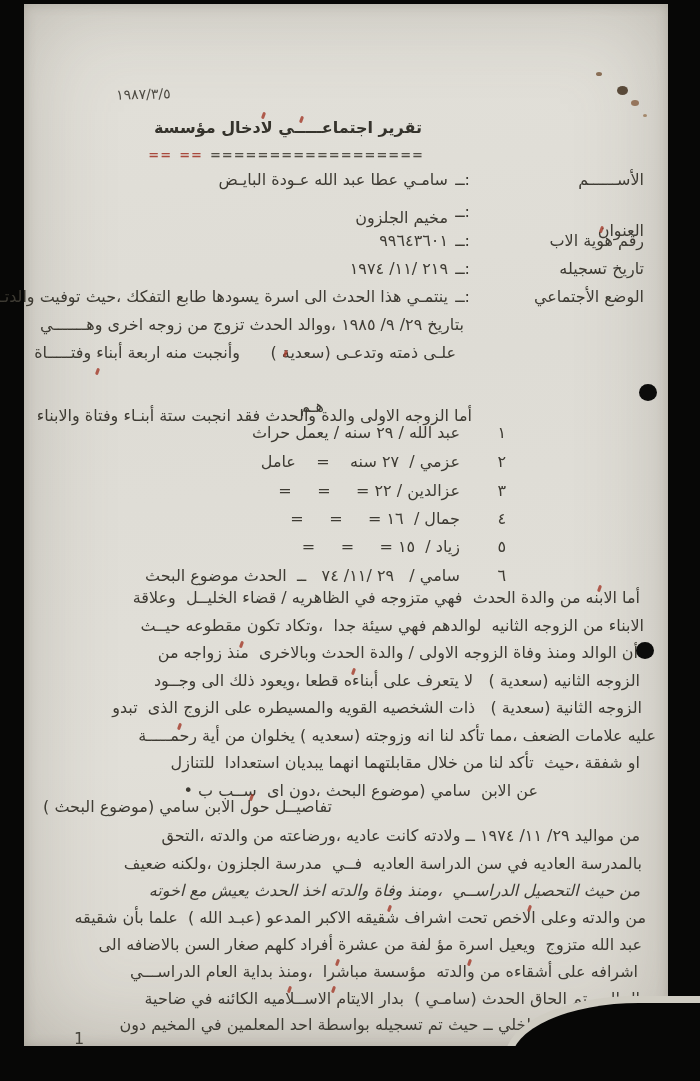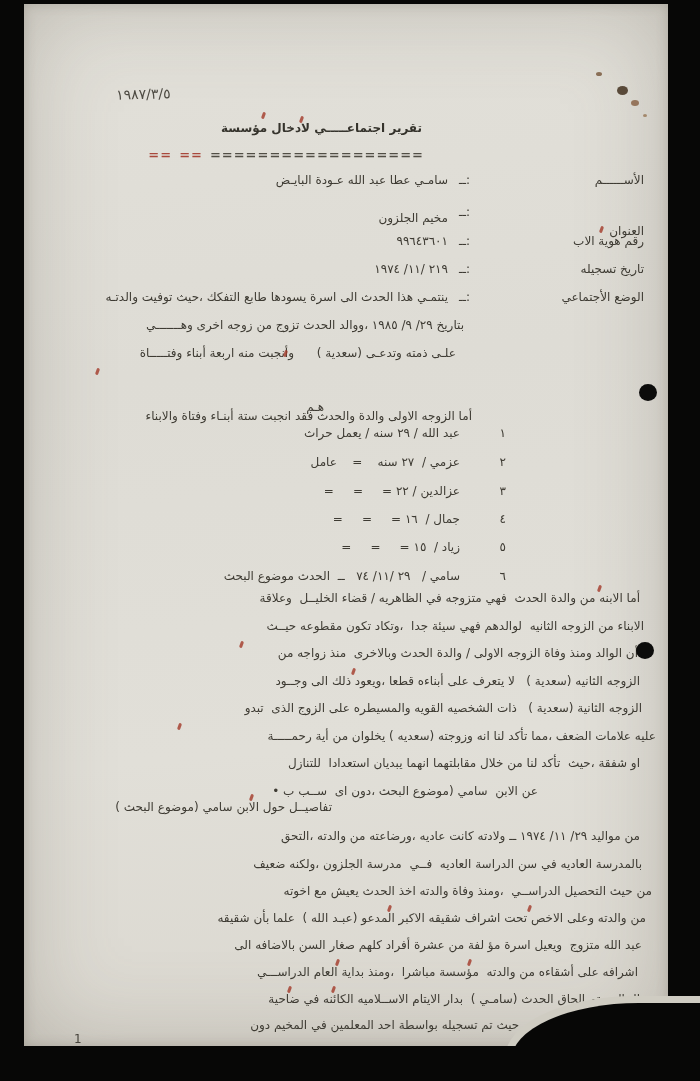--- a/index.html
+++ b/index.html
@@ -1,21 +1,21 @@
 <!DOCTYPE html>
 <html lang="ar"><head>
 <meta charset="utf-8">
 <style>
   html,body{margin:0;padding:0;}
   .page{position:relative;width:700px;height:1081px;background:#070706;overflow:hidden;
         font-family:"DejaVu Sans",sans-serif;}
   .paper{position:absolute;left:24px;top:4px;width:644px;height:1042px;
          background:linear-gradient(175deg,#e2e0d9 0%,#dedcd5 35%,#e1dfd8 70%,#dad7cf 100%);
          box-shadow:inset 0 0 90px rgba(105,100,85,.30), inset 0 0 12px rgba(90,85,70,.25);}
-  .txt{position:absolute;direction:rtl;white-space:pre;color:#3e3b33;font-size:12px;line-height:20px;}
+  .txt{position:absolute;direction:rtl;white-space:pre;color:#3e3b33;font-size:16px;line-height:20px;}
   .label{right:56px;}
   .colon{right:230px;}
   .value{right:252px;}
   .title{font-weight:bold;color:#35332c;}
   .sep{direction:ltr;font-size:13px;letter-spacing:1px;font-weight:bold;}
   .sep .red{color:#a8483c;margin-right:7px;}
   .sep .dark{color:#514e45;}
   .stamp{color:#4d4a42;font-size:14px;transform:rotate(-1.5deg);}
   .pagenum{color:#45423a;}
   .hole{position:absolute;width:18px;height:17px;background:#0c0c0b;border-radius:50%;}
@@ -82,21 +82,21 @@
   <div class="txt" style="right:62px;top:643px;">أن الوالد ومنذ وفاة الزوجه الاولى / والدة الحدث وبالاخرى  منذ زواجه من</div>
   <div class="txt" style="right:60px;top:671px;">الزوجه الثانيه (سعدية )   لا يتعرف على أبناءه قطعا ،ويعود ذلك الى وجــود</div>
   <div class="txt" style="right:58px;top:698px;">الزوجه الثانية (سعدية )   ذات الشخصيه القويه والمسيطره على الزوج الذى  تبدو</div>
   <div class="txt" style="right:44px;top:726px;">عليه علامات الضعف ،مما تأكد لنا انه وزوجته (سعديه ) يخلوان من أية رحمـــــة</div>
   <div class="txt" style="right:60px;top:753px;">او شفقة ،حيث  تأكد لنا من خلال مقابلتهما انهما يبديان استعدادا  للتنازل</div>
   <div class="txt" style="right:162px;top:781px;">عن الابن  سامي (موضوع البحث ،دون اى  ســب ب •</div>
 
   <div class="txt" style="right:368px;top:797px;">تفاصيــل حول الابن سامي (موضوع البحث )</div>
   <div class="txt" style="right:60px;top:826px;">من مواليد ٢٩/ ١١/ ١٩٧٤ ــ ولادته كانت عاديه ،ورضاعته من والدته ،التحق</div>
   <div class="txt" style="right:58px;top:854px;">بالمدرسة العاديه في سن الدراسة العاديه  فــي  مدرسة الجلزون ،ولكنه ضعيف</div>
-  <div class="txt" style="right:48px;top:881px;">من حيث التحصيل الدراســي  ،ومنذ وفاة والدته اخذ الحدث يعيش مع اخوته</div>
+  <div class="txt" style="right:60px;top:881px;font-style:italic;">من حيث التحصيل الدراســي  ،ومنذ وفاة والدته اخذ الحدث يعيش مع اخوته</div>
   <div class="txt" style="right:58px;top:935px;">عبد الله متزوج  ويعيل اسرة مؤ لفة من عشرة أفراد كلهم صغار السن بالاضافه الى</div>
   <div class="txt" style="right:54px;top:908px;">من والدته وعلى الاخص تحت اشراف شقيقه الاكبر المدعو (عبـد الله )  علما بأن شقيقه</div>
   <div class="txt" style="right:62px;top:962px;">اشرافه على أشقاءه من والدته  مؤسسة مباشرا  ،ومنذ بداية العام الدراســـي</div>
   <div class="txt" style="right:60px;top:989px;">الحالي  تم الحاق الحدث (سامـي )  بدار الايتام الاســلاميه الكائنه في ضاحية</div>
   <div class="txt" style="right:58px;top:1015px;">البريد  القسم الداخلي ــ حيث تم تسجيله بواسطة احد المعلمين في المخيم دون</div>
 
   <div class="txt pagenum" style="left:74px;top:1029px;">1</div>
 
   <div class="hole" style="left:639px;top:384px;"></div>
   <div class="hole" style="left:636px;top:642px;"></div>

